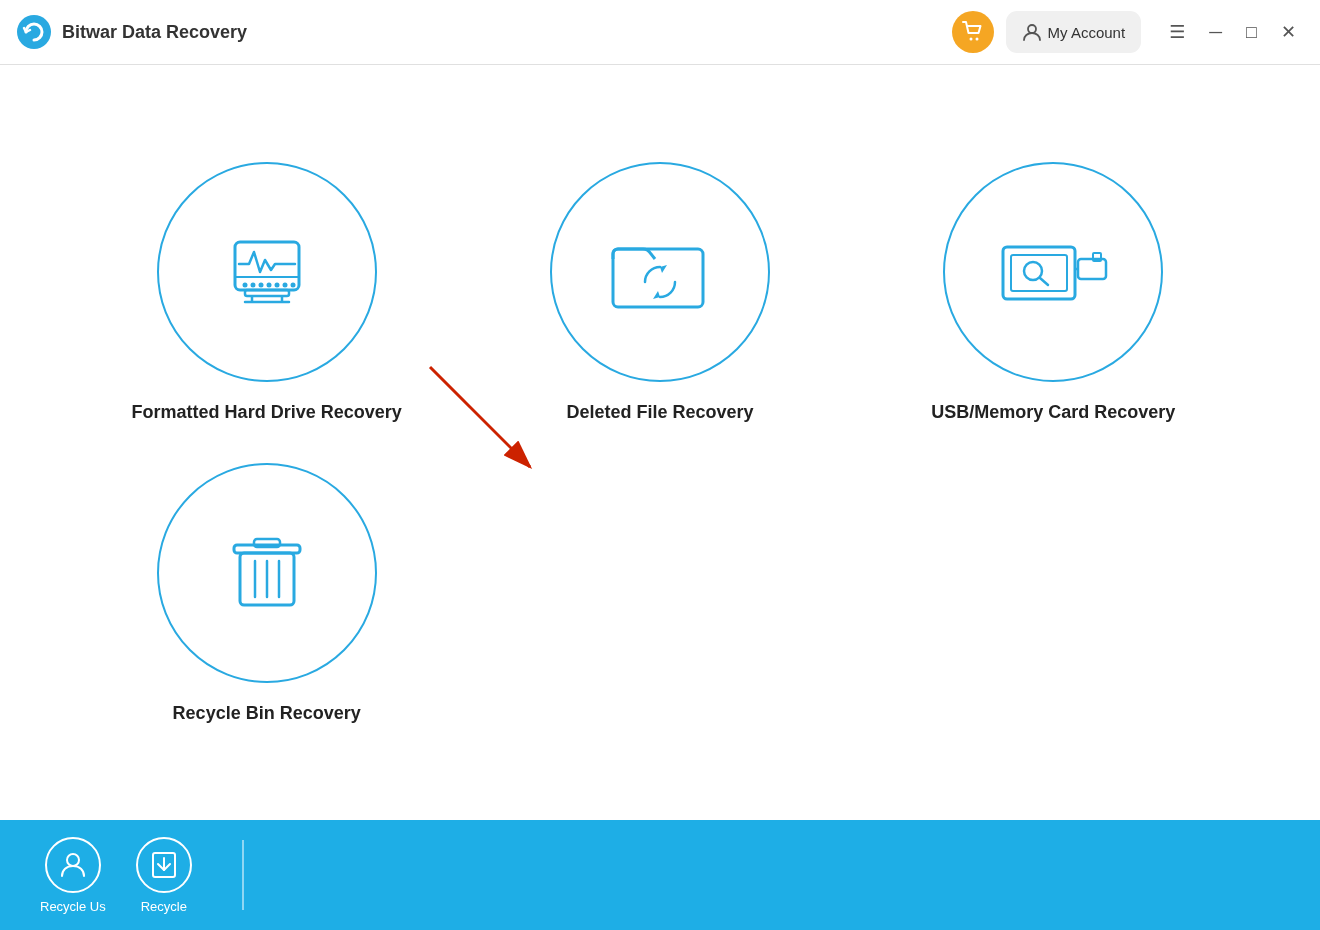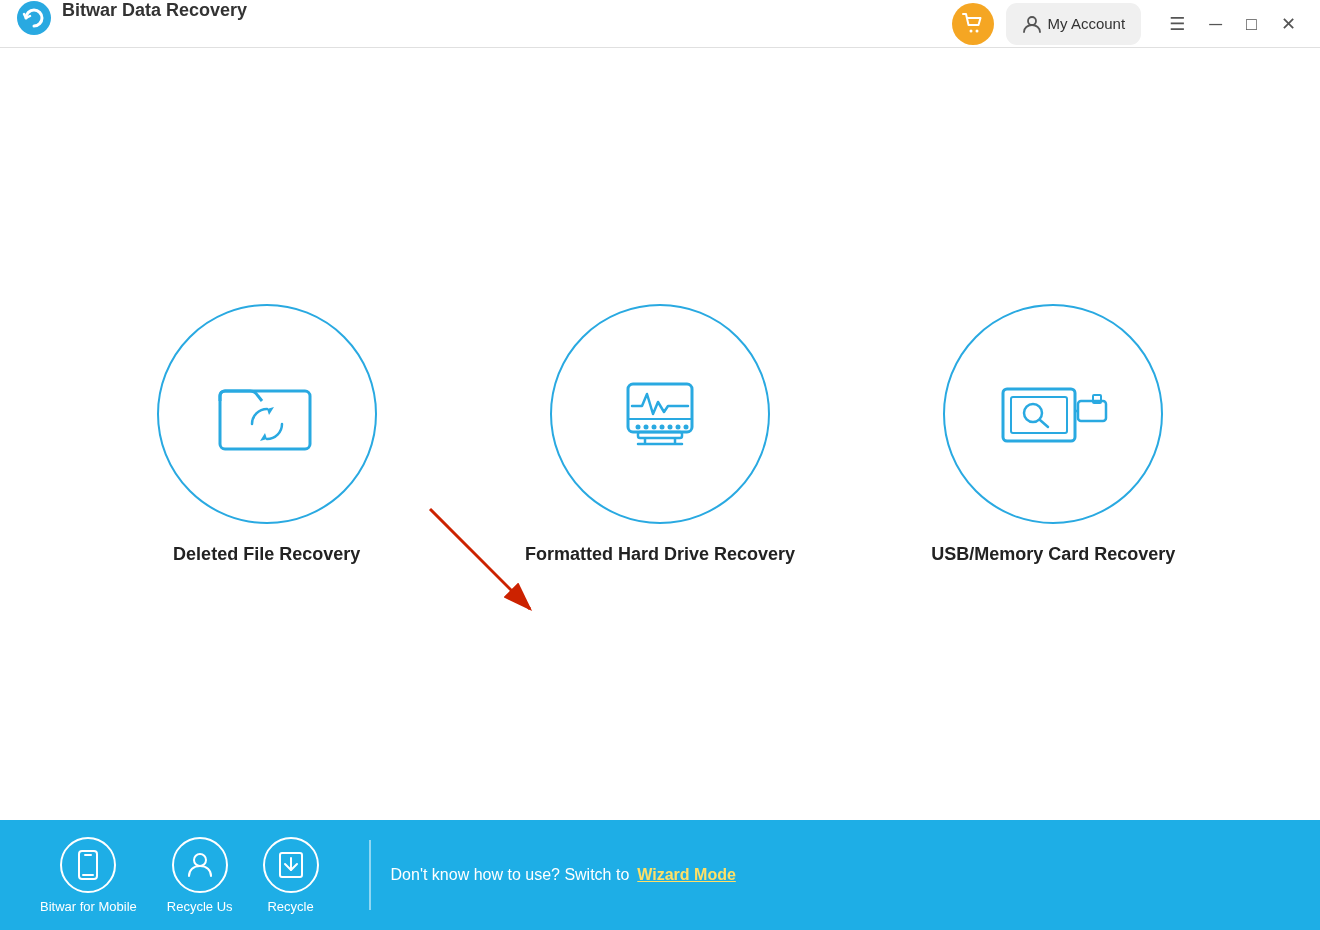--- a/index.html
+++ b/index.html
@@ -9,23 +9,24 @@
       font-family: 'Segoe UI', Arial, sans-serif;
       background: #fff;
       overflow: hidden;
       display: flex;
       flex-direction: column;
     }
 
     
     #title-bar {
       display: flex;
+      align-items: center;
       background: #fff;
       border-bottom: 1px solid #e0e0e0;
-      height: 48px;
+      height: 65px;
       padding: 0 16px;
       flex-shrink: 0;
     }
     #app-logo {
       width: 36px;
       height: 36px;
       margin-right: 10px;
     }
     #app-title {
       font-size: 18px;
@@ -242,36 +243,20 @@
       <button class="win-btn close">✕</button>
     </div>
   </div>
 </div>
 
 <div id="main-content">
   <div id="recovery-grid">
 
     <div class="recovery-item">
       <div class="recovery-circle">
-        <svg width="110" height="90" viewBox="0 0 110 90" fill="none">
-
-          <rect x="8" y="22" width="90" height="58" rx="5" ry="5" stroke="#29a9e1" stroke-width="3" fill="none"></rect>
-          <path d="M8 32 L8 27 Q8 22 13 22 L38 22 Q43 22 46 27 L50 32" stroke="#29a9e1" stroke-width="3" fill="none"></path>
-
-          <path d="M40 55 A15 15 0 0 1 55 40" stroke="#29a9e1" stroke-width="2.5" fill="none" stroke-linecap="round"></path>
-          <polygon points="55,40 62,38 57,46" fill="#29a9e1"></polygon>
-          <path d="M70 55 A15 15 0 0 1 55 70" stroke="#29a9e1" stroke-width="2.5" fill="none" stroke-linecap="round"></path>
-          <polygon points="55,70 48,72 53,64" fill="#29a9e1"></polygon>
-        </svg>
-      </div>
-      <span class="recovery-label">Deleted File Recovery</span>
-    </div>
-
-    <div class="recovery-item">
-      <div class="recovery-circle">
         <svg width="100" height="100" viewBox="0 0 100 100" fill="none">
 
           <rect x="18" y="20" width="64" height="48" rx="5" stroke="#29a9e1" stroke-width="3" fill="none"></rect>
 
           <line x1="18" y1="55" x2="82" y2="55" stroke="#29a9e1" stroke-width="2"></line>
 
           <circle cx="28" cy="63" r="2.5" fill="#29a9e1"></circle>
           <circle cx="36" cy="63" r="2.5" fill="#29a9e1"></circle>
           <circle cx="44" cy="63" r="2.5" fill="#29a9e1"></circle>
           <circle cx="52" cy="63" r="2.5" fill="#29a9e1"></circle>
@@ -285,66 +270,89 @@
           <line x1="35" y1="74" x2="35" y2="80" stroke="#29a9e1" stroke-width="2.5"></line>
           <line x1="65" y1="74" x2="65" y2="80" stroke="#29a9e1" stroke-width="2.5"></line>
           <line x1="28" y1="80" x2="72" y2="80" stroke="#29a9e1" stroke-width="2.5" stroke-linecap="round"></line>
         </svg>
       </div>
       <span class="recovery-label">Formatted Hard Drive Recovery</span>
     </div>
 
     <div class="recovery-item">
       <div class="recovery-circle">
+        <svg width="110" height="90" viewBox="0 0 110 90" fill="none">
+
+          <rect x="8" y="22" width="90" height="58" rx="5" ry="5" stroke="#29a9e1" stroke-width="3" fill="none"></rect>
+          <path d="M8 32 L8 27 Q8 22 13 22 L38 22 Q43 22 46 27 L50 32" stroke="#29a9e1" stroke-width="3" fill="none"></path>
+
+          <path d="M40 55 A15 15 0 0 1 55 40" stroke="#29a9e1" stroke-width="2.5" fill="none" stroke-linecap="round"></path>
+          <polygon points="55,40 62,38 57,46" fill="#29a9e1"></polygon>
+          <path d="M70 55 A15 15 0 0 1 55 70" stroke="#29a9e1" stroke-width="2.5" fill="none" stroke-linecap="round"></path>
+          <polygon points="55,70 48,72 53,64" fill="#29a9e1"></polygon>
+        </svg>
+      </div>
+      <span class="recovery-label">Deleted File Recovery</span>
+    </div>
+
+    <div class="recovery-item">
+      <div class="recovery-circle">
         <svg width="120" height="90" viewBox="0 0 120 90" fill="none">
 
           <rect x="10" y="20" width="72" height="52" rx="4" stroke="#29a9e1" stroke-width="3" fill="none"></rect>
 
           <rect x="18" y="28" width="56" height="36" rx="2" stroke="#29a9e1" stroke-width="2" fill="none"></rect>
 
           <circle cx="40" cy="44" r="9" stroke="#29a9e1" stroke-width="2.5" fill="none"></circle>
           <line x1="47" y1="51" x2="55" y2="58" stroke="#29a9e1" stroke-width="2.5" stroke-linecap="round"></line>
 
           <rect x="85" y="32" width="28" height="20" rx="3" stroke="#29a9e1" stroke-width="2.5" fill="none"></rect>
           <rect x="100" y="26" width="8" height="8" rx="1" stroke="#29a9e1" stroke-width="2" fill="none"></rect>
 
           <line x1="82" y1="42" x2="85" y2="42" stroke="#29a9e1" stroke-width="2.5"></line>
         </svg>
       </div>
       <span class="recovery-label">USB/Memory Card Recovery</span>
     </div>
 
+    <div class="recovery-item">
+      <div class="recovery-circle">
+        <svg width="90" height="100" viewBox="0 0 90 100" fill="none">
+
+          <rect x="12" y="22" width="66" height="8" rx="3" stroke="#29a9e1" stroke-width="3" fill="none"></rect>
+
+          <rect x="32" y="16" width="26" height="8" rx="3" stroke="#29a9e1" stroke-width="2.5" fill="none"></rect>
+
+          <rect x="18" y="30" width="54" height="52" rx="4" stroke="#29a9e1" stroke-width="3" fill="none"></rect>
+
+          <line x1="33" y1="38" x2="33" y2="74" stroke="#29a9e1" stroke-width="2.5" stroke-linecap="round"></line>
+          <line x1="45" y1="38" x2="45" y2="74" stroke="#29a9e1" stroke-width="2.5" stroke-linecap="round"></line>
+          <line x1="57" y1="38" x2="57" y2="74" stroke="#29a9e1" stroke-width="2.5" stroke-linecap="round"></line>
+        </svg>
+      </div>
+      <span class="recovery-label">Recycle Bin Recovery</span>
+    </div>
 
 
 
     <svg id="arrow-annotation" width="160" height="130" viewBox="0 0 160 130" style="position:absolute; top:195px; left:290px; pointer-events:none;">
       <defs>
         <marker id="arrowhead" markerWidth="10" markerHeight="7" refX="9" refY="3.5" orient="auto">
           <polygon points="0 0, 10 3.5, 0 7" fill="#cc2200"></polygon>
         </marker>
       </defs>
       <line x1="30" y1="10" x2="130" y2="110" stroke="#cc2200" stroke-width="3" marker-end="url(#arrowhead)"></line>
     </svg>
 
   </div>
 </div>
 
 <div id="footer">
   <div class="footer-actions">
 
-    <div class="footer-item">
-      <div class="footer-circle">
-        <svg width="28" height="32" viewBox="0 0 28 32" fill="none">
-          <rect x="5" y="2" width="18" height="28" rx="3" stroke="white" stroke-width="2" fill="none"></rect>
-          <line x1="9" y1="26" x2="19" y2="26" stroke="white" stroke-width="2" stroke-linecap="round"></line>
-          <line x1="11" y1="6" x2="17" y2="6" stroke="white" stroke-width="2" stroke-linecap="round"></line>
-        </svg>
-      </div>
-      <span class="footer-label">Bitwar for Mobile</span>
-    </div>
 
     <div class="footer-item">
       <div class="footer-circle">
         <svg width="30" height="30" viewBox="0 0 30 30" fill="none">
           <circle cx="15" cy="10" r="6" stroke="white" stroke-width="2" fill="none"></circle>
           <path d="M4 26c0-6 4.5-10 11-10s11 4 11 10" stroke="white" stroke-width="2" stroke-linecap="round" fill="none"></path>
         </svg>
       </div>
       <span class="footer-label">Recycle Us</span>
     </div>
@@ -356,17 +364,13 @@
           <line x1="14" y1="8" x2="14" y2="20" stroke="white" stroke-width="2" stroke-linecap="round"></line>
           <polyline points="8,14 14,20 20,14" stroke="white" stroke-width="2" stroke-linecap="round" stroke-linejoin="round" fill="none"></polyline>
         </svg>
       </div>
       <span class="footer-label">Recycle</span>
     </div>
   </div>
 
   <div class="footer-divider"></div>
 
-  <div class="footer-text-area">
-    <span>Don't know how to use? Switch to</span>
-    <span class="wizard-link">Wizard Mode</span>
-  </div>
 </div>
 
 </body></html>

